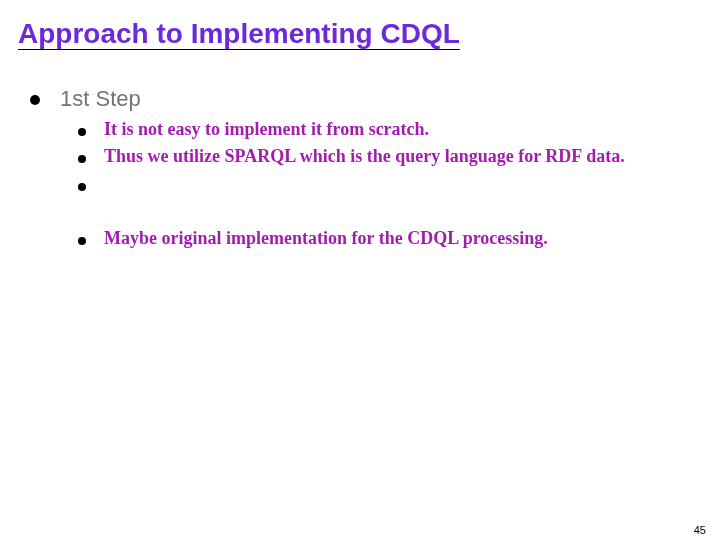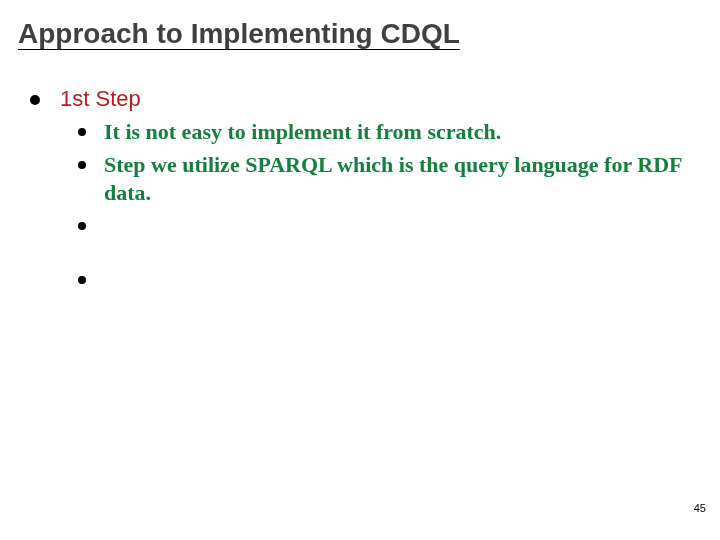--- a/index.html
+++ b/index.html
@@ -5,21 +5,21 @@
   * { margin: 0; padding: 0; box-sizing: border-box; }
   body {
     width: 720px;
     height: 540px;
     background: #ffffff;
     font-family: Arial, Helvetica, sans-serif;
     position: relative;
     padding: 18px 8px 0 14px;
   }
   .title {
-    color: #404040;
+    color: #6d28d9;
     font-size: 28px;
     font-weight: bold;
     text-decoration: underline;
     text-underline-offset: 6px;
     text-decoration-thickness: 1px;
     text-decoration-color: #000000;
     margin-bottom: 36px;
     padding-left: 4px;
   }
   .section {
@@ -36,48 +36,48 @@
     background: #000000;
     border-radius: 50%;
     flex-shrink: 0;
     margin-top: 9px;
     margin-left: 16px;
     margin-right: 20px;
   }
   .section-label {
     font-family: Arial, Helvetica, sans-serif;
     font-size: 22px;
-    color: #b91c1c;
+    color: #737373;
     font-weight: normal;
   }
   .sub-row {
     display: flex;
     align-items: flex-start;
     margin-bottom: 4px;
     padding-left: 64px;
   }
   .bullet-sub {
     width: 8px;
     height: 8px;
     background: #000000;
     border-radius: 50%;
     flex-shrink: 0;
     margin-top: 10px;
     margin-right: 18px;
   }
   .sub-text {
     font-family: "Times New Roman", Times, serif;
-    font-size: 22px;
-    color: #15803d;
+    font-size: 18px;
+    color: #a21caf;
     font-weight: bold;
     line-height: 1.3;
   }
   .page-number {
     position: absolute;
-    bottom: 26px;
+    bottom: 4px;
     right: 14px;
     font-family: Arial, Helvetica, sans-serif;
     font-size: 11px;
     color: #000000;
   }
 </style>
 </head>
 <body>
 
 <div class="title">Approach to Implementing CDQL</div>
@@ -86,26 +86,27 @@
   <div class="row">
     <span class="bullet-main"></span>
     <span class="section-label">1st Step</span>
   </div>
   <div class="sub-row">
     <span class="bullet-sub"></span>
     <span class="sub-text">It is not easy to implement it from scratch.</span>
   </div>
   <div class="sub-row">
     <span class="bullet-sub"></span>
-    <span class="sub-text">Step we utilize SPARQL which is the query language for RDF data.</span>
+    <span class="sub-text">Thus we utilize SPARQL which is the query language for RDF data.</span>
   </div>
   <div class="sub-row">
     <span class="bullet-sub"></span>
   </div>
 </div>
 
 <div class="section">
   <div class="sub-row">
     <span class="bullet-sub"></span>
+    <span class="sub-text">Maybe original implementation for the CDQL processing.</span>
   </div>
 </div>
 
 <div class="page-number">45</div>
 
 </body></html>

